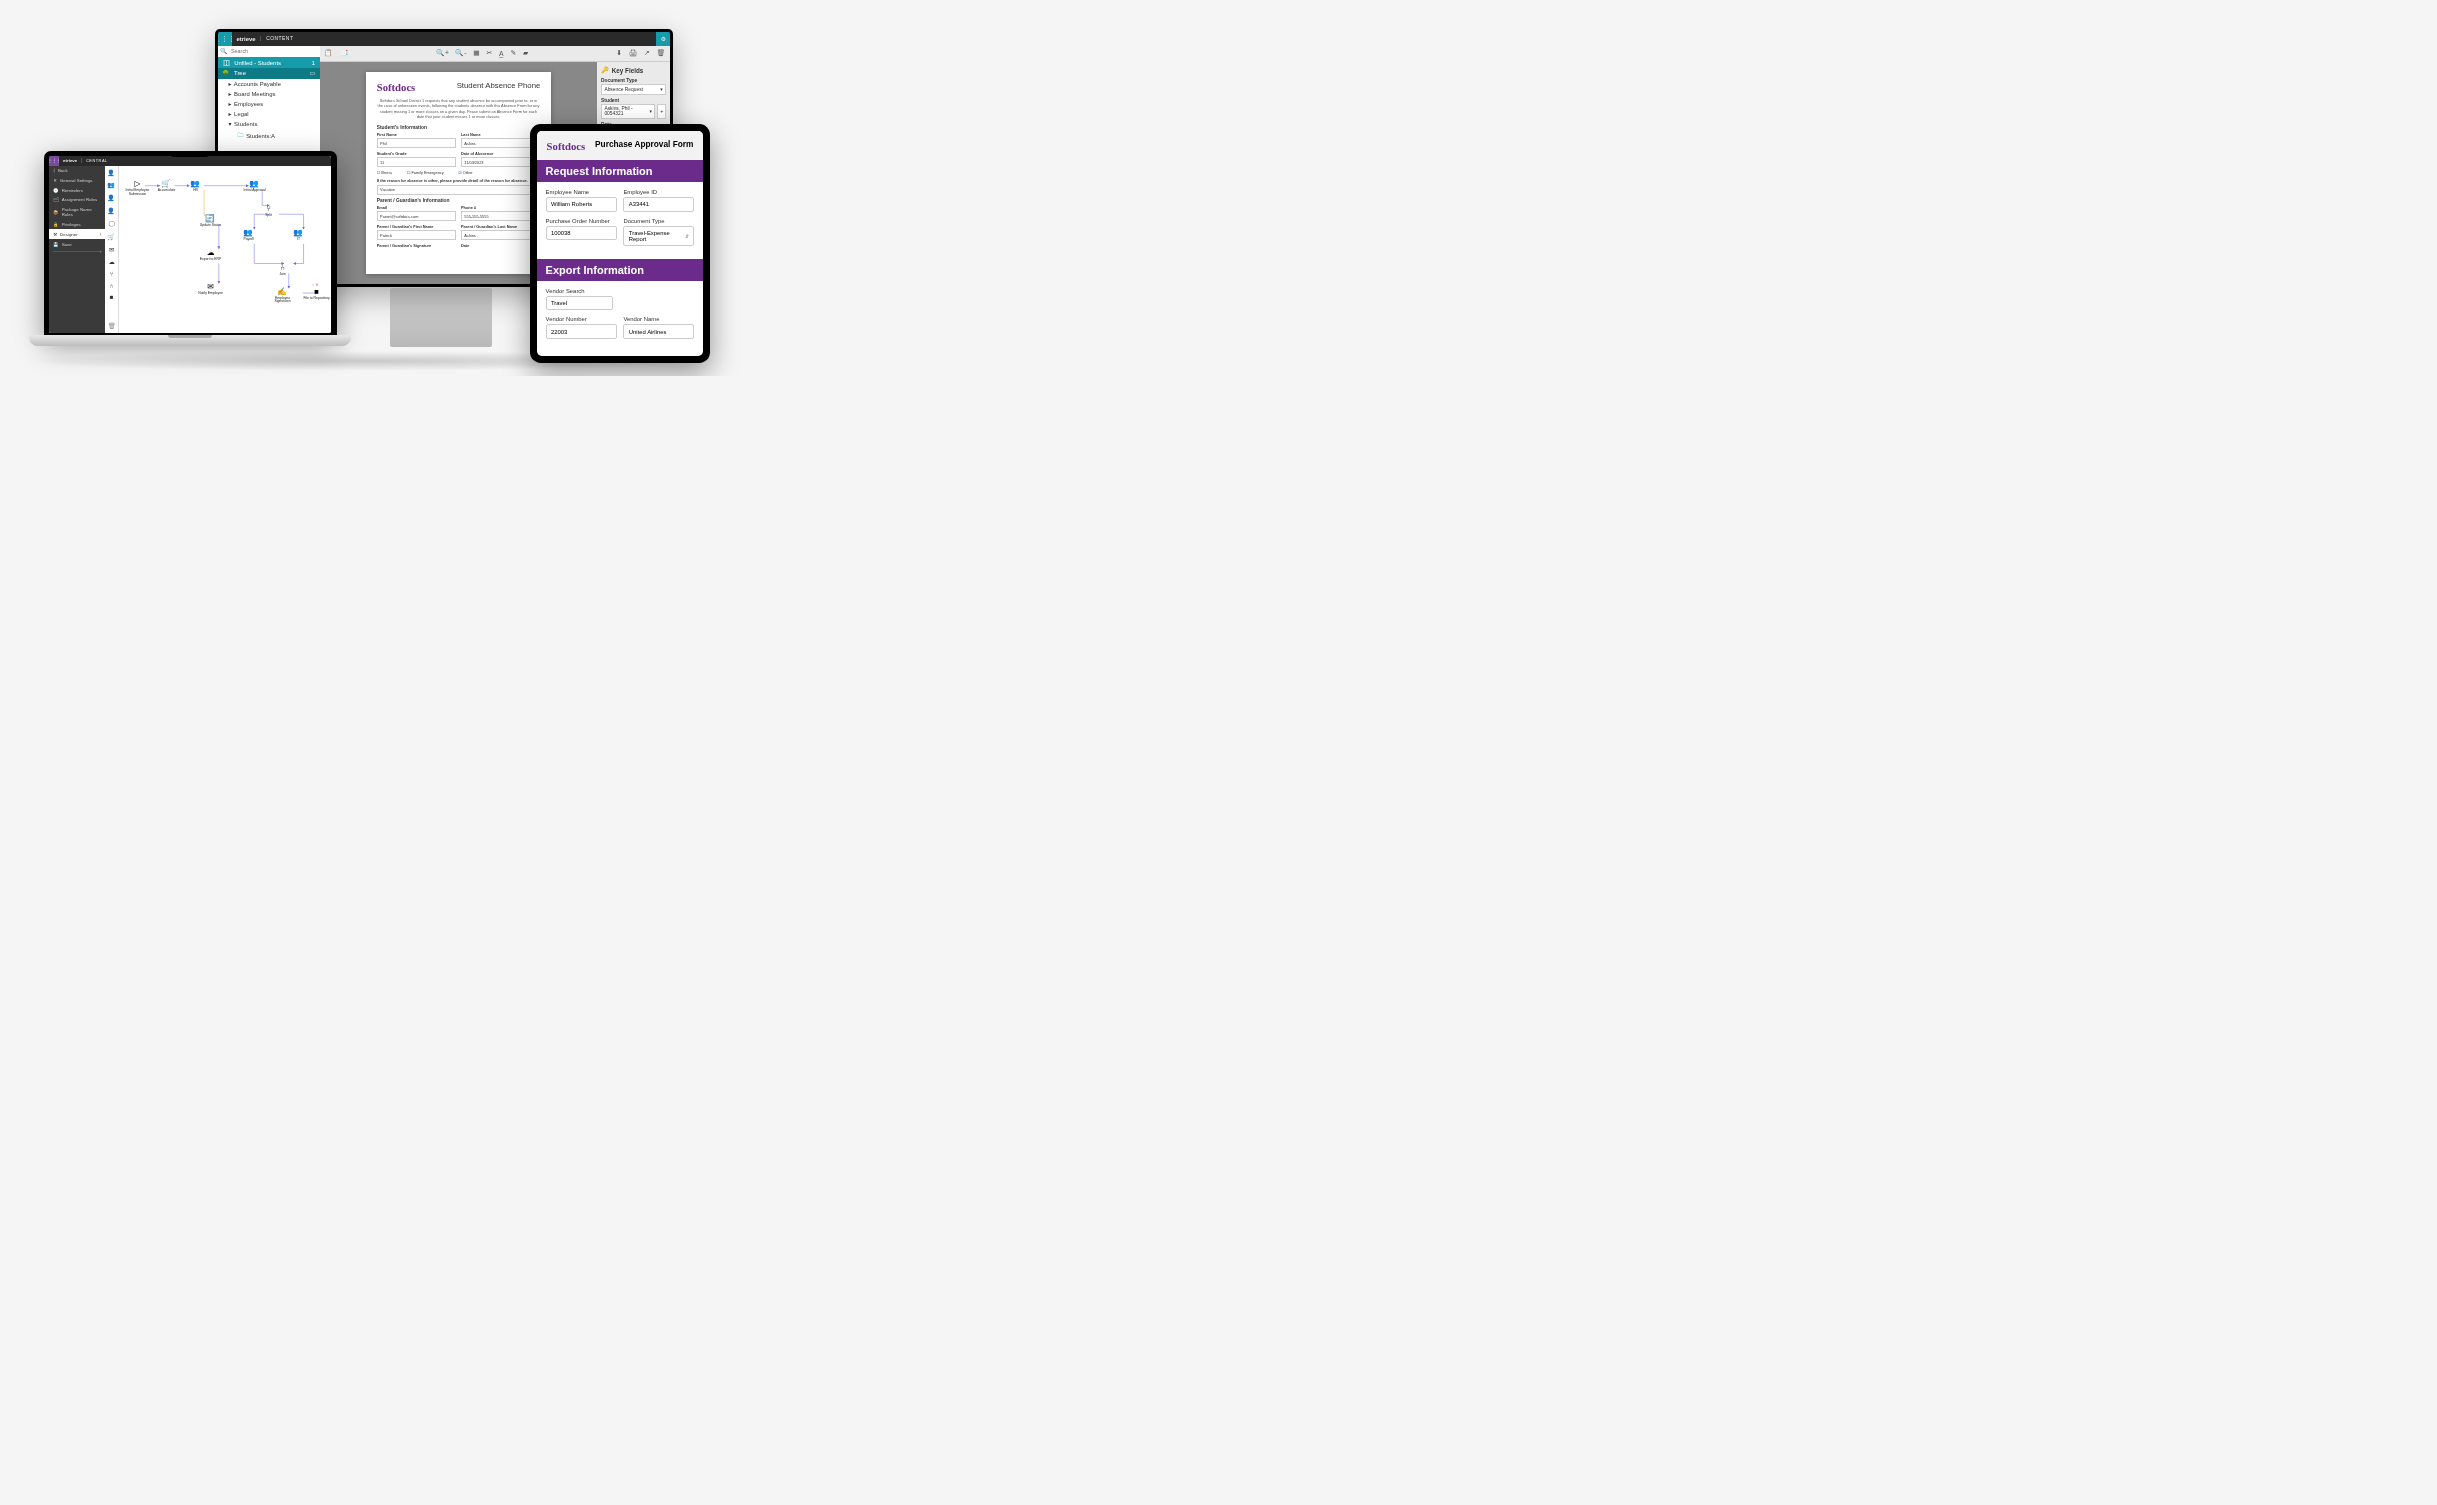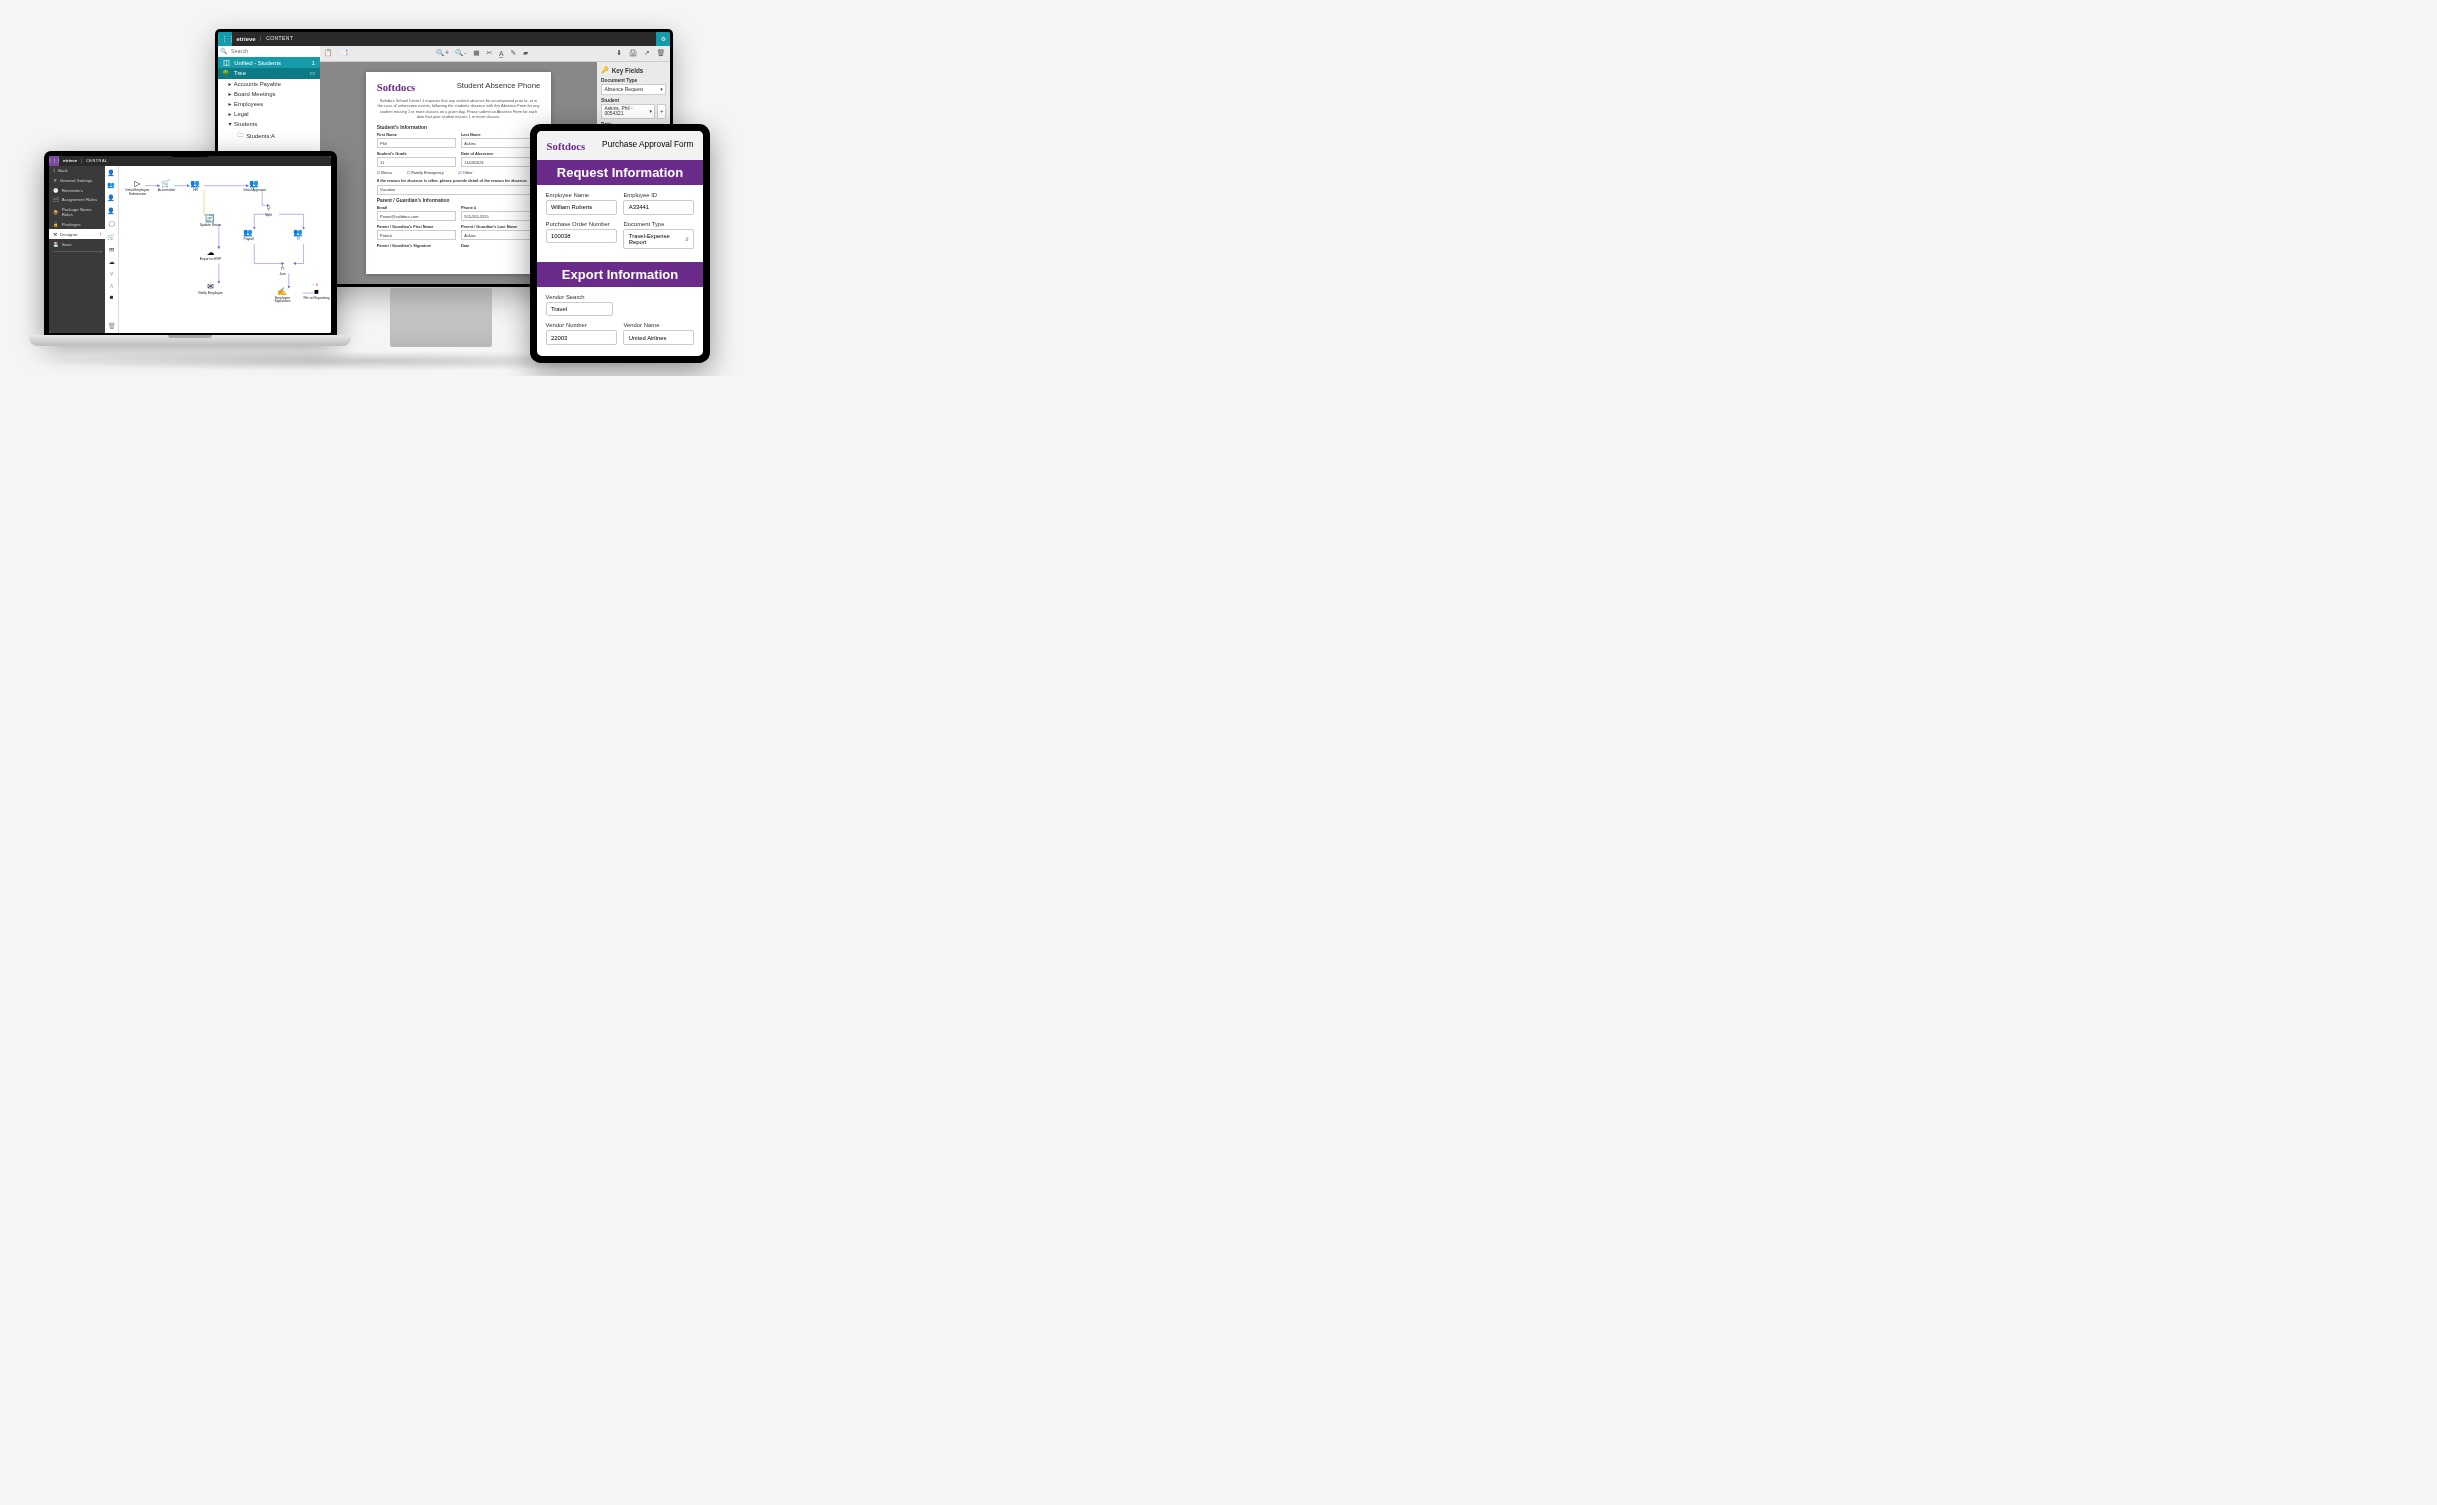--- a/index.html
+++ b/index.html
@@ -73,22 +73,22 @@
 .wf-node { position: absolute; text-align: center; width: 27px; }
 .wf-icon { font-size: 7.8px; display: block; margin-bottom: 1px; }
 .wf-label { font-size: 3.4px; line-height: 1.1; color: #222; }
 .wf-svg { position: absolute; inset: 0; width: 100%; height: 100%; pointer-events: none; }
 
 
 .tablet { position: absolute; right: 39px; top: 124px; width: 180px; height: 239px; background: #000; border-radius: 10.7px; padding: 6.8px; z-index: 10; box-shadow: 0 9.8px 29px rgba(0,0,0,.4); }
 .tablet-screen { width: 100%; height: 100%; background: #fff; border-radius: 4.9px; overflow: hidden; display: flex; flex-direction: column; }
 .t-header { padding: 8.8px 9.8px; display: flex; justify-content: space-between; align-items: flex-start; background: #f2f2f2; }
 .t-logo { font-size: 10.7px; font-weight: 700; color: #6b2b8a; font-family: Georgia, serif; }
-.t-title { font-size: 8.3px; font-weight: 400; text-align: right; line-height: 1.2; }
-.t-section { background: #6b2b8a; color: #fff; padding: 4.9px 8.8px; font-size: 13px; font-weight: 600; text-align: center; }
+.t-title { font-size: 8.3px; font-weight: 700; text-align: right; line-height: 1.2; }
+.t-section { background: #6b2b8a; color: #fff; padding: 4.9px 8.8px; font-size: 11px; font-weight: 600; }
 .t-body { padding: 6.8px 8.8px; }
 .t-row { display: flex; gap: 6.8px; margin-bottom: 5.9px; }
 .t-col { flex: 1; }
 .t-body label { font-size: 5.9px; display: block; margin-bottom: 2px; color: #333; }
 .t-input { border: 0.5px solid #ccc; border-radius: 2px; padding: 3.4px 4.4px; font-size: 5.9px; background: #fff; display: flex; align-items: center; }
 .t-input .caret { margin-left: auto; color: #888; font-size: 4.9px; }
 
 
 .shadow-bar { position: absolute; left: 19.5px; right: 29px; top: 351px; height: 19.5px; background: radial-gradient(ellipse at center, rgba(0,0,0,.18), transparent 70%); z-index: -2; }
 

